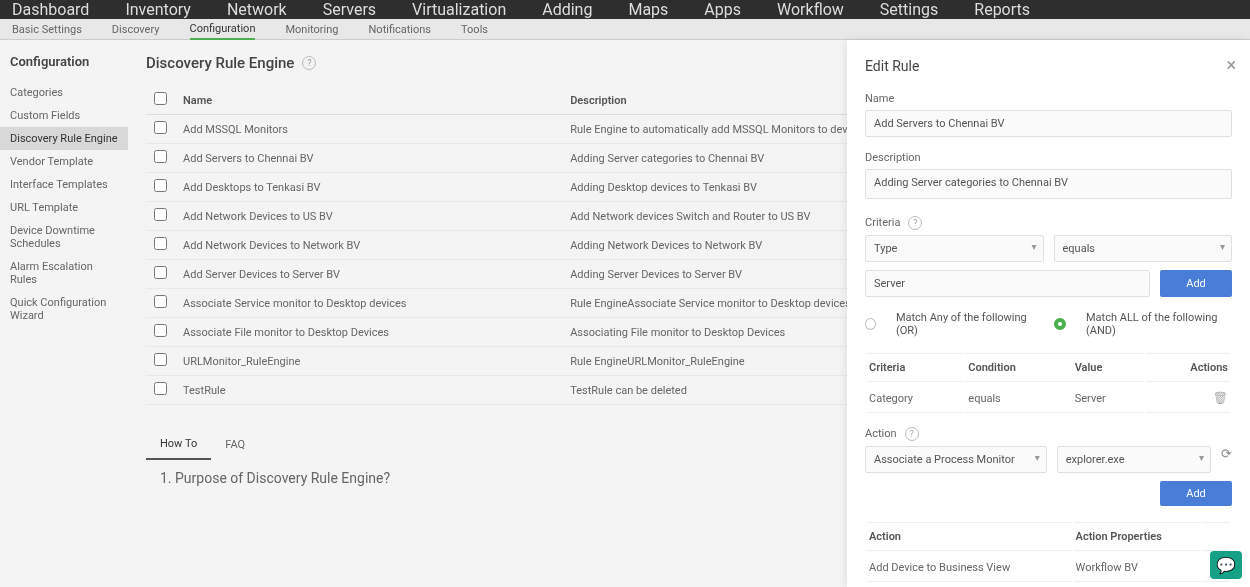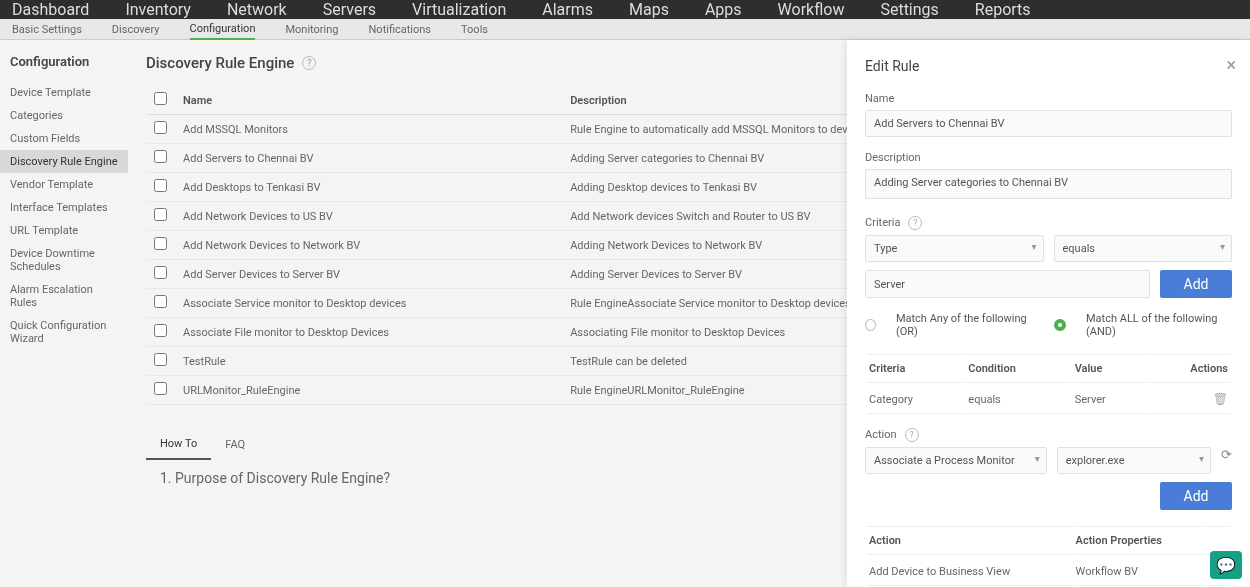--- a/index.html
+++ b/index.html
@@ -30,62 +30,61 @@
 .panel{position:absolute;right:0;top:40px;width:403px;height:547px;background:#fff;box-shadow:-2px 0 8px rgba(0,0,0,.08);padding:18px 18px 18px 18px;overflow-y:auto}
 .panel .close{position:absolute;right:14px;top:14px;font-size:18px;color:#999;cursor:pointer}
 .panel h3{font-size:14px;font-weight:400;color:#444;margin-bottom:18px}
 .panel label{display:block;font-size:11px;color:#666;margin-bottom:5px}
 .panel .sect{margin-bottom:14px}
 .panel input[type=text],.panel textarea,.panel .select{width:100%;border:1px solid #e0e0e0;background:#fafafa;padding:6px 8px;font-size:11px;color:#555;border-radius:2px}
 .panel textarea{height:30px;resize:none}
 .panel .row{display:flex;gap:10px;}
 .panel .select{position:relative;cursor:pointer}
 .panel .select::after{content:"▾";position:absolute;right:6px;top:5px;color:#999;font-size:10px}
-.btn{padding:6px 20px;border:none;border-radius:2px;font-size:14px;cursor:pointer}
+.btn{padding:6px 20px;border:none;border-radius:2px;font-size:11px;cursor:pointer}
 .btn.blue{background:#4a7dd8;color:#fff}
 .radio-row{display:flex;align-items:center;gap:20px;margin:14px 0;font-size:11px;color:#555}
 .radio{width:12px;height:12px;border:1px solid #bbb;border-radius:50%;display:inline-block}
 .radio.on{border:4px solid #4caf50;width:12px;height:12px}
 .crit-table,.act-table{width:100%;font-size:11px;margin-top:2px}
 .crit-table th,.crit-table td,.act-table th,.act-table td{text-align:left;padding:7px 2px;color:#666;border-bottom:1px solid #eee}
 .crit-table th,.act-table th{color:#555;font-weight:600;border-top:1px solid #eee}
 .del{color:#aaa;cursor:pointer;font-size:12px}
 .refresh{color:#888;cursor:pointer;font-size:13px}
 .chat{position:absolute;right:8px;bottom:8px;width:32px;height:28px;background:#16a085;border-radius:4px;display:flex;align-items:center;justify-content:center;color:#fff;font-size:16px}
 </style>
 </head>
 <body>
 
 <div class="topnav" id="topnav">
     <span>Dashboard</span>
     <span>Inventory</span>
     <span>Network</span>
     <span>Servers</span>
     <span>Virtualization</span>
-    <span>Alarms</span>
+    <span>Adding</span>
     <span>Maps</span>
     <span>Apps</span>
     <span>Workflow</span>
     <span>Settings</span>
     <span>Reports</span>
   </div>
 <div class="subnav" id="subnav">
     <span>Basic Settings</span>
     <span>Discovery</span>
     <span class="active">Configuration</span>
     <span>Monitoring</span>
     <span>Notifications</span>
     <span>Tools</span>
   </div>
 
 <div class="main">
   <div class="sidebar">
     <h3>Configuration</h3>
     <div id="sidebar-items">
-        <div class="item">Device Template</div>
         <div class="item">Categories</div>
         <div class="item">Custom Fields</div>
         <div class="item active">Discovery Rule Engine</div>
         <div class="item">Vendor Template</div>
         <div class="item">Interface Templates</div>
         <div class="item">URL Template</div>
         <div class="item">Device Downtime Schedules</div>
         <div class="item">Alarm Escalation Rules</div>
         <div class="item">Quick Configuration Wizard</div>
       </div>
@@ -140,27 +139,27 @@
             <td>Associate Service monitor to Desktop devices</td>
             <td>Rule EngineAssociate Service monitor to Desktop devices</td>
           </tr>
           <tr>
             <td class="cb"><input type="checkbox" style=""></td>
             <td>Associate File monitor to Desktop Devices</td>
             <td>Associating File monitor to Desktop Devices</td>
           </tr>
           <tr>
             <td class="cb"><input type="checkbox" style=""></td>
+            <td>URLMonitor_RuleEngine</td>
+            <td>Rule EngineURLMonitor_RuleEngine</td>
+          </tr>
+          <tr>
+            <td class="cb"><input type="checkbox" style=""></td>
             <td>TestRule</td>
             <td>TestRule can be deleted</td>
-          </tr>
-          <tr>
-            <td class="cb"><input type="checkbox" style=""></td>
-            <td>URLMonitor_RuleEngine</td>
-            <td>Rule EngineURLMonitor_RuleEngine</td>
           </tr>
         </tbody>
     </table>
 
     <div class="tabs" id="tabs">
       <span class="active">How To</span>
       <span>FAQ</span>
       <span class="minus">−</span>
     </div>
     <div class="faq-q">1. Purpose of Discovery Rule Engine?</div>

